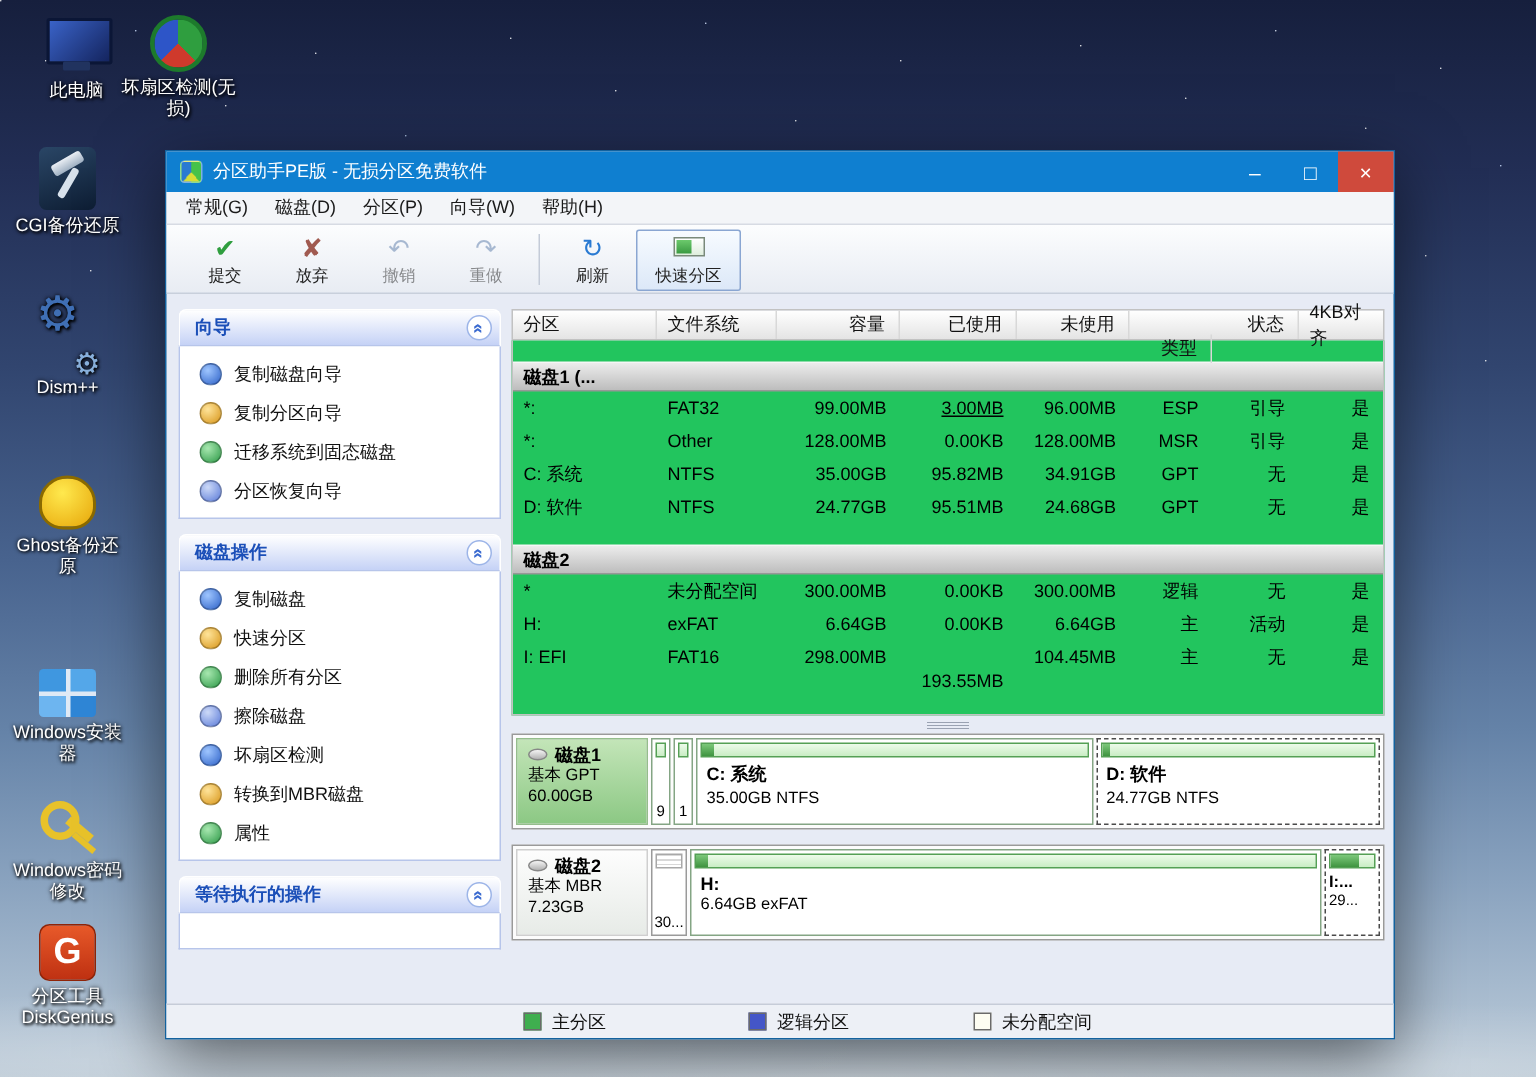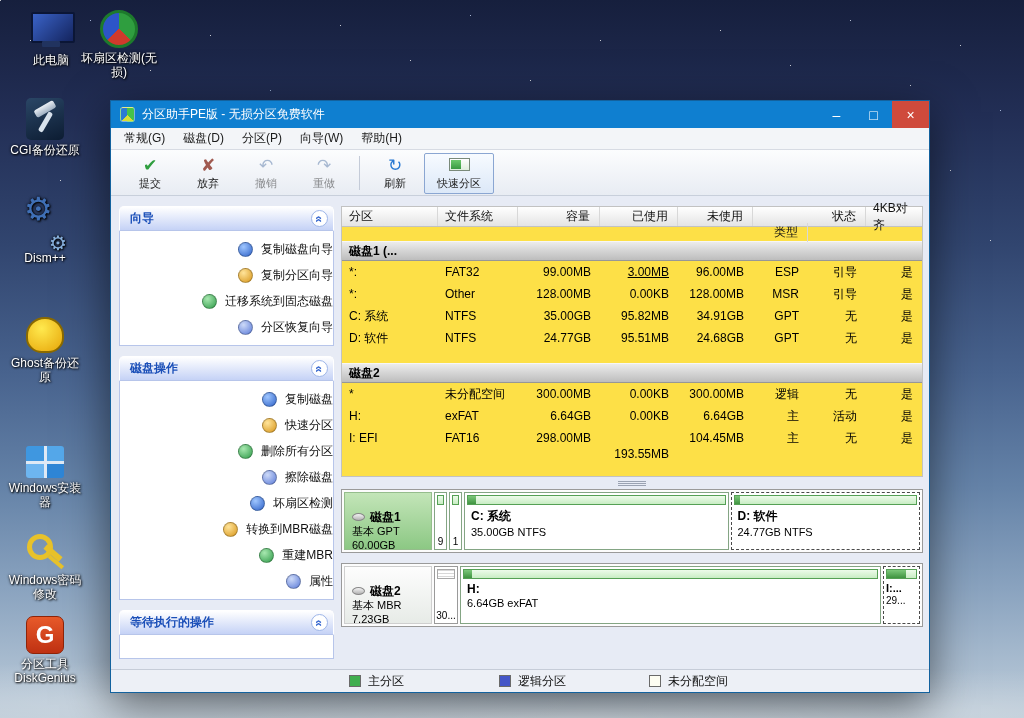--- a/index.html
+++ b/index.html
@@ -96,51 +96,51 @@
     background:linear-gradient(#ffffff,#c5d2f6); display:flex; align-items:center;
     padding:0 5px 0 10px; color:#1b4fb8; font-weight:bold; font-size:12px;
     border:1px solid #fff; border-bottom:1px solid #b7c5ea; }
   .sec-chev { margin-left:auto; width:17px; height:17px; border-radius:50%;
     background:#fff; border:1px solid #9db5e8; color:#3a6ad0;
     display:flex; align-items:center; justify-content:center; font-size:12px; font-weight:bold; }
   .sec-chev span { display:inline-block; transform:rotate(90deg); line-height:1; }
   .sec-body { background:#fff; border:1px solid #b7c5ea; border-top:none; padding:5px 0; }
   .sec-body.empty { height:24px; padding:0; }
   .side-item { height:26px; display:flex; align-items:center; gap:8px; padding-left:13px;
-    font-size:12px; color:#111;justify-content:flex-end; }
+    font-size:12px; color:#111; }
   .side-ico { width:15px; height:15px; border-radius:50%; flex:none; border:1px solid rgba(0,0,0,.25); }
   .side-item:nth-child(4n+1) .side-ico { background:radial-gradient(circle at 35% 30%,#9fc6ff,#2e62c8); }
   .side-item:nth-child(4n+2) .side-ico { background:radial-gradient(circle at 35% 30%,#ffe49a,#d8961a); }
   .side-item:nth-child(4n+3) .side-ico { background:radial-gradient(circle at 35% 30%,#a8e8b0,#2e9a48); }
   .side-item:nth-child(4n)   .side-ico { background:radial-gradient(circle at 35% 30%,#cddaf8,#5a7ad8); }
   
   .main-table { position:absolute; left:230px; top:105px; width:582px; font-size:12px; }
   .tbl-head { display:flex; height:21px; background:linear-gradient(#ffffff,#e4e4e4);
     border:1px solid #c2c2c2; align-items:center; }
   .th { height:100%; display:flex; align-items:center; border-right:1px solid #d8d8d8;
     padding:0 9px 0 7px; color:#111; flex:none; }
   .th.r { justify-content:flex-end; }
   .th.last { flex:1; border-right:none; }
-  .tbl-body { background:#fde047; border:1px solid #c2c2c2; border-top:none; height:250px;
+  .tbl-body { background:#22c55e; border:1px solid #c2c2c2; border-top:none; height:250px;
     overflow:hidden; }
   .grp-bar { height:20px; margin-top:14px; background:linear-gradient(#ececec,#bdbdbd);
     border-top:1px solid #f6f6f6; border-bottom:1px solid #979797; font-weight:bold;
     display:flex; align-items:center; padding-left:7px; color:#000; }
   .trow { display:flex; height:22px; align-items:center; }
   .td { flex:none; padding:0 9px 0 7px; white-space:nowrap; overflow:hidden; }
   .td.r { text-align:right; }
   .td.last { flex:1; }
   .splitter { position:absolute; left:230px; top:378px; width:582px; height:8px;
     display:flex; align-items:center; justify-content:center; }
   .grip { width:28px; height:5px;
     background:repeating-linear-gradient(180deg,#9aa2b2 0 1px,transparent 1px 2px); }
   
   .disk-box { position:absolute; left:230px; width:582px; height:64px; border:1px solid #9a9a9a;
     background:#fcfcfc; display:flex; padding:2px; gap:2px; }
-  .disk-label { width:88px; flex:none; padding:17px 0 0 7px; font-size:11px; line-height:14px; }
+  .disk-label { width:88px; flex:none; padding:3px 0 0 7px; font-size:11px; line-height:14px; }
   .disk-label.green { background:linear-gradient(180deg,#c3e5b8,#8cc884); border:1px solid #95bd8c; }
   .disk-label.plain { background:linear-gradient(180deg,#fdfdfd,#e7ebe7); border:1px solid #cfcfcf; }
   .dname { font-weight:bold; font-size:12px; display:flex; align-items:center; gap:5px; }
   .disk-cyl { width:13px; height:8px; border-radius:50%;
     background:linear-gradient(#f4f4f4,#b2b2b2); border:1px solid #878787; flex:none; }
   .part { border:1px solid #84a584; background:#fff; position:relative; font-size:11px; }
   .part.dashed { border:1px dashed #4a4a4a; }
   .strip { height:10px; margin:2px 2px 1px; border:1px solid #55a055;
     background:linear-gradient(#edfbea,#c9edc4); position:relative; overflow:hidden; }
   .strip .fill { position:absolute; left:0; top:0; bottom:0;
@@ -301,24 +301,20 @@
           <div class="side-item">
             <span class="side-ico"></span>
             <span>坏扇区检测</span>
           </div>
           <div class="side-item">
             <span class="side-ico"></span>
             <span>转换到MBR磁盘</span>
           </div>
           <div class="side-item">
             <span class="side-ico"></span>
-            <span>重建MBR</span>
-          </div>
-          <div class="side-item">
-            <span class="side-ico"></span>
             <span>属性</span>
           </div>
         </div>
       </div>
       <div class="side-sec">
         <div class="sec-head">
           <span>等待执行的操作</span>
           <span class="sec-chev">
             <span>«</span>
           </span>

